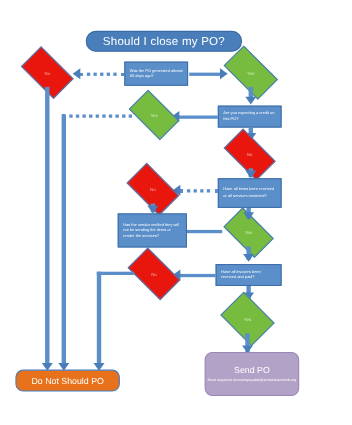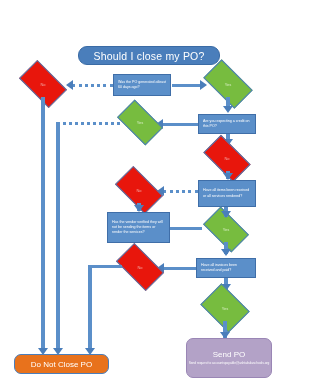--- a/index.html
+++ b/index.html
@@ -2,21 +2,21 @@
 <html><head>
 <meta charset="utf-8">
 <style>
   html,body{margin:0;padding:0;}
   body{
     width:298px;height:386px;
     background:#ffffff;
     font-family:"Liberation Sans", sans-serif;
     overflow:hidden;
   }
-  #canvas{position:relative;width:298px;height:300px;margin-top:18px;}
+  #canvas{position:relative;width:298px;height:300px;}
 
   
   .node{position:absolute;box-sizing:border-box;}
 
   .title-box{
     background:#4a7ebb;
     border:1px solid #3a6ba5;
     border-radius:9px;
     color:#ffffff;
     display:flex;align-items:center;justify-content:center;
@@ -181,21 +181,21 @@
 
   <div class="diamond yes" style="left:205px;top:275px;width:40px;height:30px;">
     <span class="shape"></span>
     <span class="lbl">Yes</span>
   </div>
 
   <div class="conn" style="left:223px;top:303px;width:4px;height:17px;"></div>
   <div class="arrow down" style="left:220px;top:314px;"></div>
 
   <div class="node term-box term-orange" style="left:14px;top:336px;width:95px;height:20px;">
-    <span class="term-title">Do Not Close PO</span>
+    <span class="term-title">Do Not Should PO</span>
   </div>
 
   <div class="node term-box term-purple" style="left:186px;top:320px;width:86px;height:40px;">
     <span class="term-title">Send PO</span>
     <span class="term-sub">Send request to accountspayable@ashtabulaschools.org</span>
   </div>
 
 </div>
 
 </body></html>

